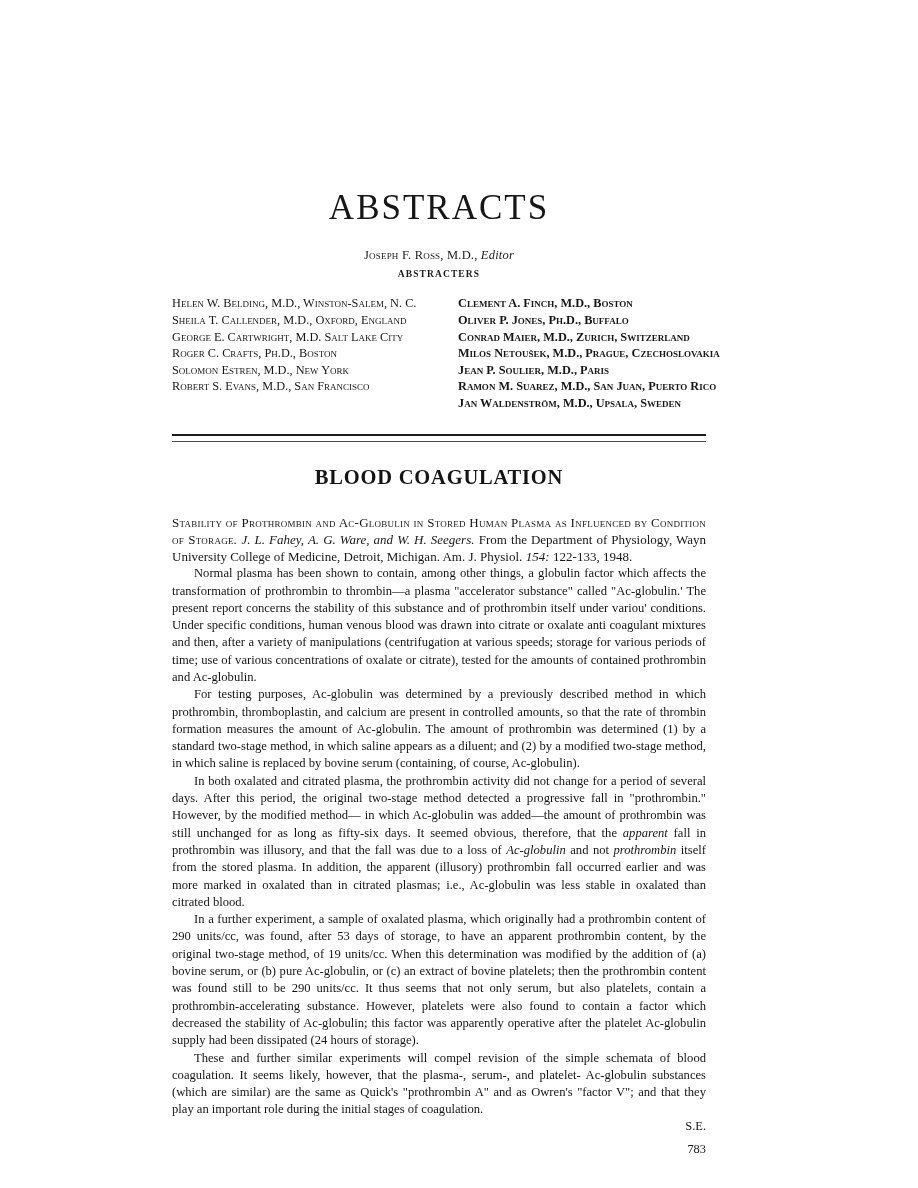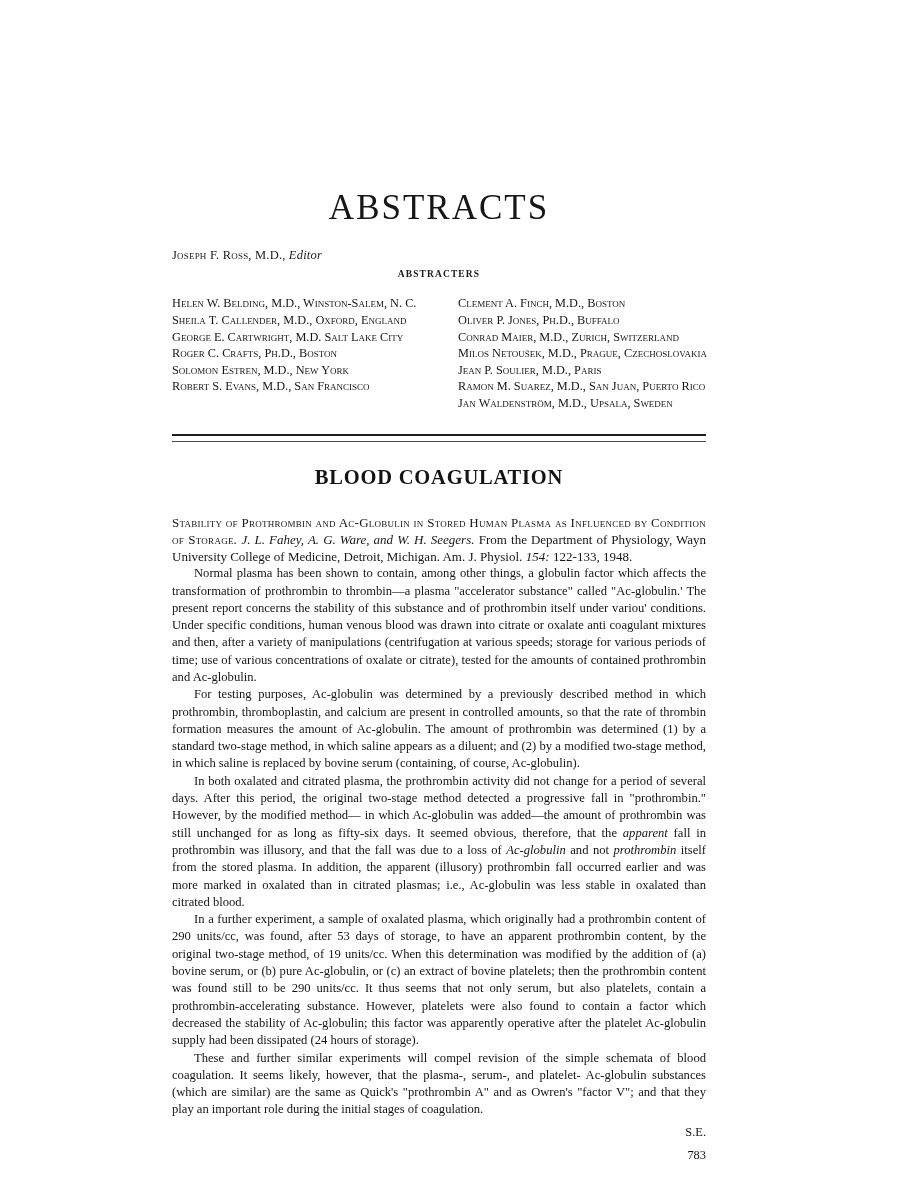--- a/index.html
+++ b/index.html
@@ -30,21 +30,21 @@
   .masthead-title {
     text-align: center;
     font-size: 35px;
     letter-spacing: 2.0px;
     font-weight: 400;
     margin-top: 190px;
     line-height: 1;
     color: #161616;
   }
   .editor-line {
-    text-align: left;
+    text-align: center;
     margin-top: 20px;
     font-size: 12.5px;
     letter-spacing: 0.2px;
     color: #1a1a1a;
   }
   .sc { font-variant: small-caps; }
   .it { font-style: italic; }
   .abstracters-label {
     text-align: center;
     margin-top: 6px;
@@ -59,21 +59,21 @@
   .abstracters {
     display: flex;
     margin-top: 16px;
     font-size: 12.3px;
     line-height: 16.6px;
     color: #161616;
     gap: 12px;
   }
   .abs-col { flex: 0 0 auto; }
   .abs-col.left  { width: 274px; }
-  .abs-col.right { width: 260px; }
+  .abs-col.right { width: 260px; font-weight: bold; }
   .abs-item { white-space: nowrap; }
 
   
   .rules {
     margin-top: 22px;
     height: 14px;
     position: relative;
   }
   .rule {
     position: absolute;
@@ -124,21 +124,20 @@
     text-align: justify;
     text-indent: 22px;
     margin: 0;
     color: #151515;
     hyphens: none;
   }
 
   .signature {
     text-align: right;
     font-size: 12.4px;
-    margin-top: 6px;
     color: #151515;
   }
 
   .folio {
     text-align: right;
     font-size: 12.4px;
     margin-top: 8px;
     color: #151515;
   }
 </style>

